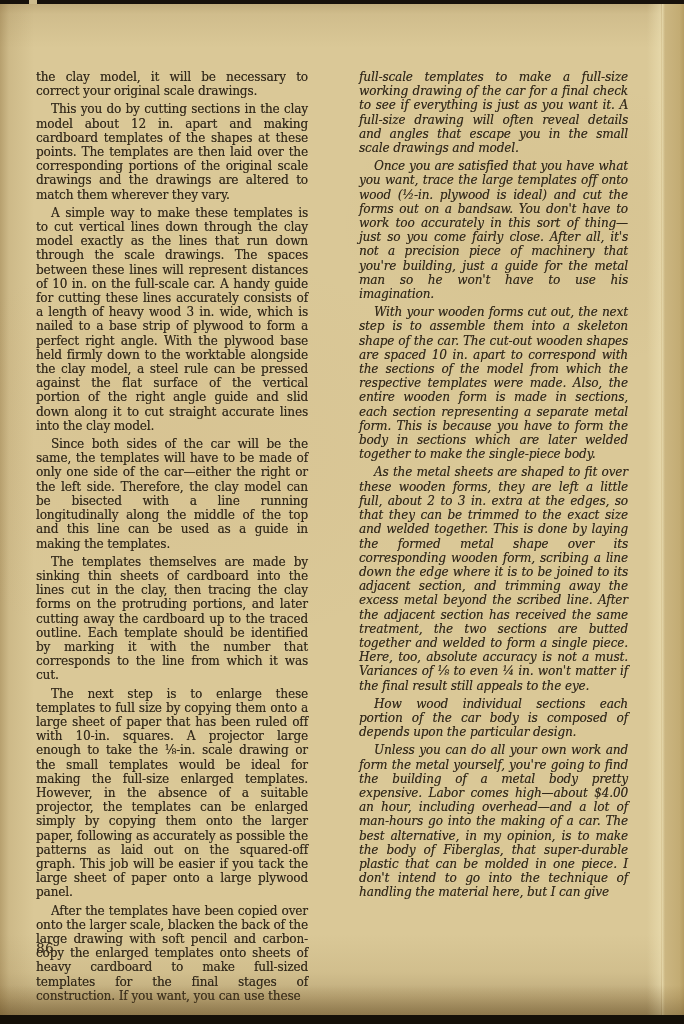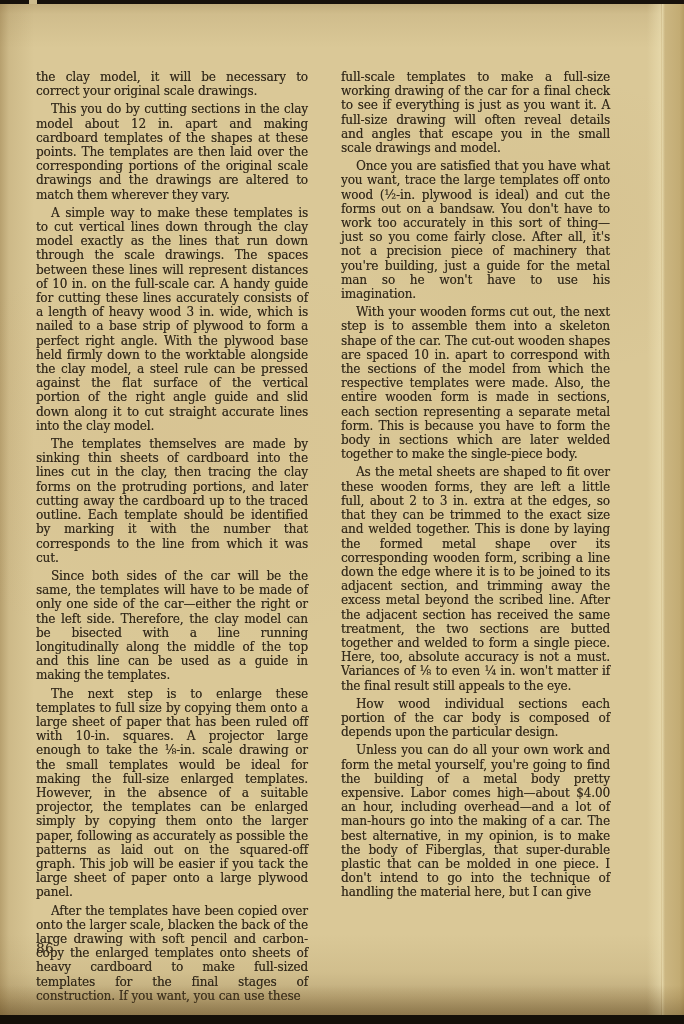--- a/index.html
+++ b/index.html
@@ -50,42 +50,42 @@
     text-align:justify;
     color:#31281a;
     font-size:12px;
     line-height:14.2px;
     letter-spacing:-0.1px;
     text-shadow:0.2px 0 0 rgba(49,40,26,0.55);
   }
   .col p{margin:4px;text-indent:15px;}
   .col p.cont{text-indent:0;}
   .col-left{left:32px;width:280px;}
-  .col-right{left:337px;width:277px;}
+  .col-right{left:355px;width:277px;font-style:italic;}
   .page-number{
     position:absolute;left:36px;top:940px;
     font-size:13.5px;color:#3a2f1d;
     letter-spacing:0.5px;
     text-shadow:0.2px 0 0 rgba(58,47,29,0.5);
   }
 </style>
 </head>
 <body>
 
 <div class="page">
 
   <div class="edge-right-highlight"></div>
   <div class="edge-right"></div>
 
   <div class="col col-left">
     <p class="cont">the clay model, it will be necessary to correct your original scale drawings.</p>
     <p>This you do by cutting sections in the clay model about 12 in. apart and making cardboard templates of the shapes at these points. The templates are then laid over the corresponding portions of the original scale drawings and the drawings are altered to match them wherever they vary.</p>
     <p>A simple way to make these templates is to cut vertical lines down through the clay model exactly as the lines that run down through the scale drawings. The spaces between these lines will represent distances of 10 in. on the full-scale car. A handy guide for cutting these lines accurately consists of a length of heavy wood 3 in. wide, which is nailed to a base strip of plywood to form a perfect right angle.  With the plywood base held firmly down to the worktable alongside the clay model, a steel rule can be pressed against the flat surface of the vertical portion of the right angle guide and slid down along it to cut straight accurate lines into the clay model.</p>
+    <p>Since both sides of the car will be the same, the templates will have to be made of only one side of the car—either the right or the left side. Therefore, the clay model can be bisected with a line running longitudinally along the middle of the top and this line can be used as a guide in making the templates.</p>
     <p>The templates themselves are made by sinking thin sheets of cardboard into the lines cut in the clay, then tracing the clay forms on the protruding portions, and later cutting away the cardboard up to the traced outline. Each template should be identified by marking it with the number that corresponds to the line from which it was cut.</p>
-    <p>Since both sides of the car will be the same, the templates will have to be made of only one side of the car—either the right or the left side. Therefore, the clay model can be bisected with a line running longitudinally along the middle of the top and this line can be used as a guide in making the templates.</p>
     <p>The next step is to enlarge these templates to full size by copying them onto a large sheet of paper that has been ruled off with 10-in. squares. A projector large enough to take the ⅛-in. scale drawing or the small templates would be ideal for making the full-size enlarged templates. However, in the absence of a suitable projector, the templates can be enlarged simply by copying them onto the larger paper, following as accurately as possible the patterns as laid out on the squared-off graph. This job will be easier if you tack the large sheet of paper onto a large plywood panel.</p>
     <p>After the templates have been copied over onto the larger scale, blacken the back of the large drawing with soft pencil and carbon-copy the enlarged templates onto sheets of heavy cardboard to make full-sized templates for the final stages of construction. If you want, you can use these</p>
   </div>
 
   <div class="col col-right">
     <p class="cont">full-scale templates to make a full-size working drawing of the car for a final check to see if everything is just as you want it. A full-size drawing will often reveal details and angles that escape you in the small scale drawings and model.</p>
     <p>Once you are satisfied that you have what you want, trace the large templates off onto wood (½-in. plywood is ideal) and cut the forms out on a bandsaw. You don't have to work too accurately in this sort of thing—just so you come fairly close. After all, it's not a precision piece of machinery that you're building, just a guide for the metal man so he won't have to use his imagination.</p>
     <p>With your wooden forms cut out, the next step is to assemble them into a skeleton shape of the car. The cut-out wooden shapes are spaced 10 in. apart to correspond with the sections of the model from which the respective templates were made. Also, the entire wooden form is made in sections, each section representing a separate metal form. This is because you have to form the body in sections which are later welded together to make the single-piece body.</p>
     <p>As the metal sheets are shaped to fit over these wooden forms, they are left a little full, about 2 to 3 in. extra at the edges, so that they can be trimmed to the exact size and welded together. This is done by laying the formed metal shape over its corresponding wooden form, scribing a line down the edge where it is to be joined to its adjacent section, and trimming away the excess metal beyond the scribed line. After the adjacent section has received the same treatment, the two sections are butted together and welded to form a single piece. Here, too, absolute accuracy is not a must. Variances of ⅛ to even ¼ in. won't matter if the final result still appeals to the eye.</p>
     <p>How wood individual sections each portion of the car body is composed of depends upon the particular design.</p>

